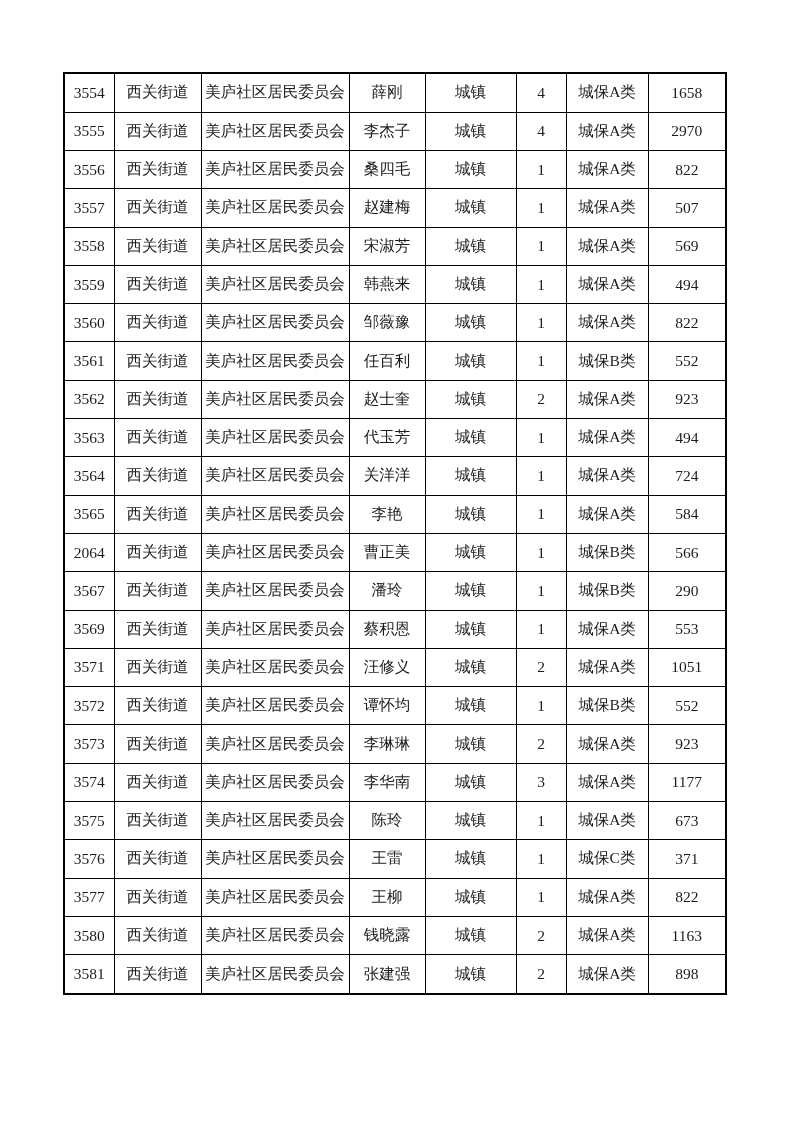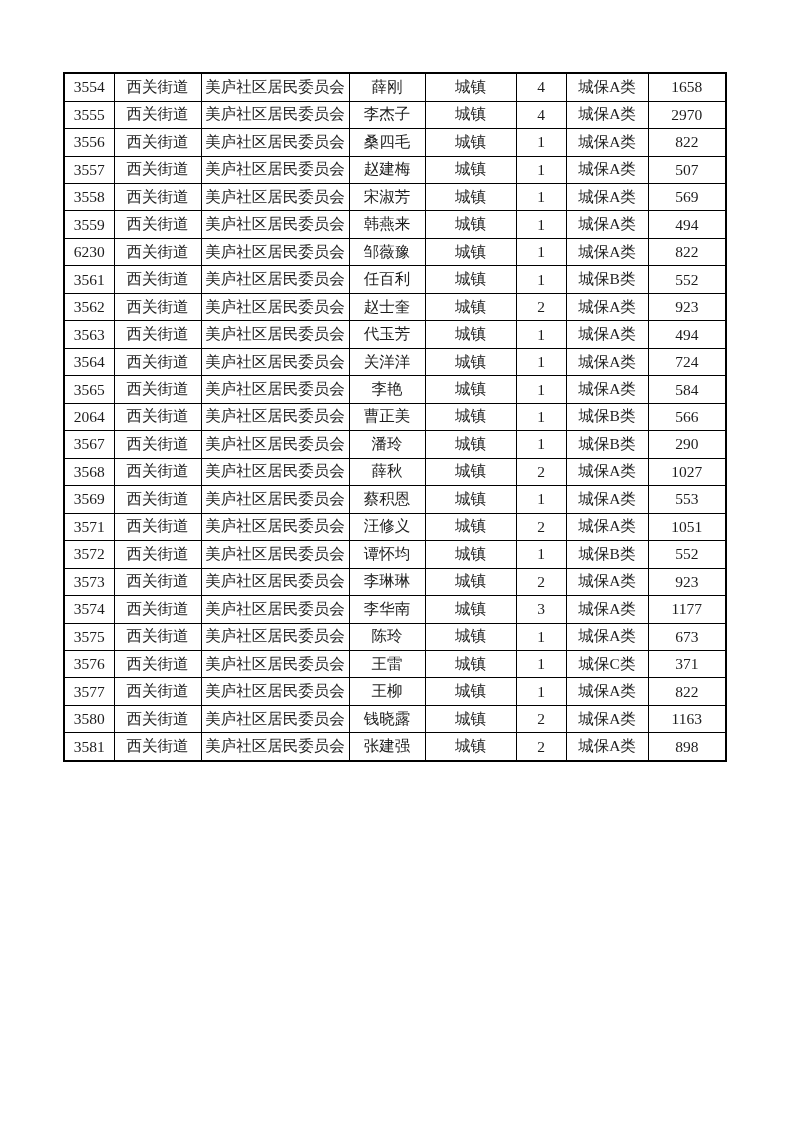--- a/index.html
+++ b/index.html
@@ -14,21 +14,21 @@
     width: 794px;
     height: 1122px;
     background: #ffffff;
     overflow: hidden;
   }
   table.roster {
     position: absolute;
     left: 63px;
     top: 72px;
     width: 662px;
-    height: 690px;
+    height: 923px;
     border-collapse: collapse;
     table-layout: fixed;
   }
   table.roster td {
     border: 1px solid #000000;
     text-align: center;
     vertical-align: middle;
     font-size: 15.5px;
     color: #1c1c1c;
     white-space: nowrap;
@@ -119,21 +119,21 @@
           <td>3559</td>
           <td>西关街道</td>
           <td>美庐社区居民委员会</td>
           <td>韩燕来</td>
           <td>城镇</td>
           <td>1</td>
           <td>城保A类</td>
           <td>494</td>
         </tr>
         <tr>
-          <td>6230</td>
+          <td>3560</td>
           <td>西关街道</td>
           <td>美庐社区居民委员会</td>
           <td>邹薇豫</td>
           <td>城镇</td>
           <td>1</td>
           <td>城保A类</td>
           <td>822</td>
         </tr>
         <tr>
           <td>3561</td>
@@ -197,30 +197,20 @@
         </tr>
         <tr>
           <td>3567</td>
           <td>西关街道</td>
           <td>美庐社区居民委员会</td>
           <td>潘玲</td>
           <td>城镇</td>
           <td>1</td>
           <td>城保B类</td>
           <td>290</td>
-        </tr>
-        <tr>
-          <td>3568</td>
-          <td>西关街道</td>
-          <td>美庐社区居民委员会</td>
-          <td>薛秋</td>
-          <td>城镇</td>
-          <td>2</td>
-          <td>城保A类</td>
-          <td>1027</td>
         </tr>
         <tr>
           <td>3569</td>
           <td>西关街道</td>
           <td>美庐社区居民委员会</td>
           <td>蔡积恩</td>
           <td>城镇</td>
           <td>1</td>
           <td>城保A类</td>
           <td>553</td>

